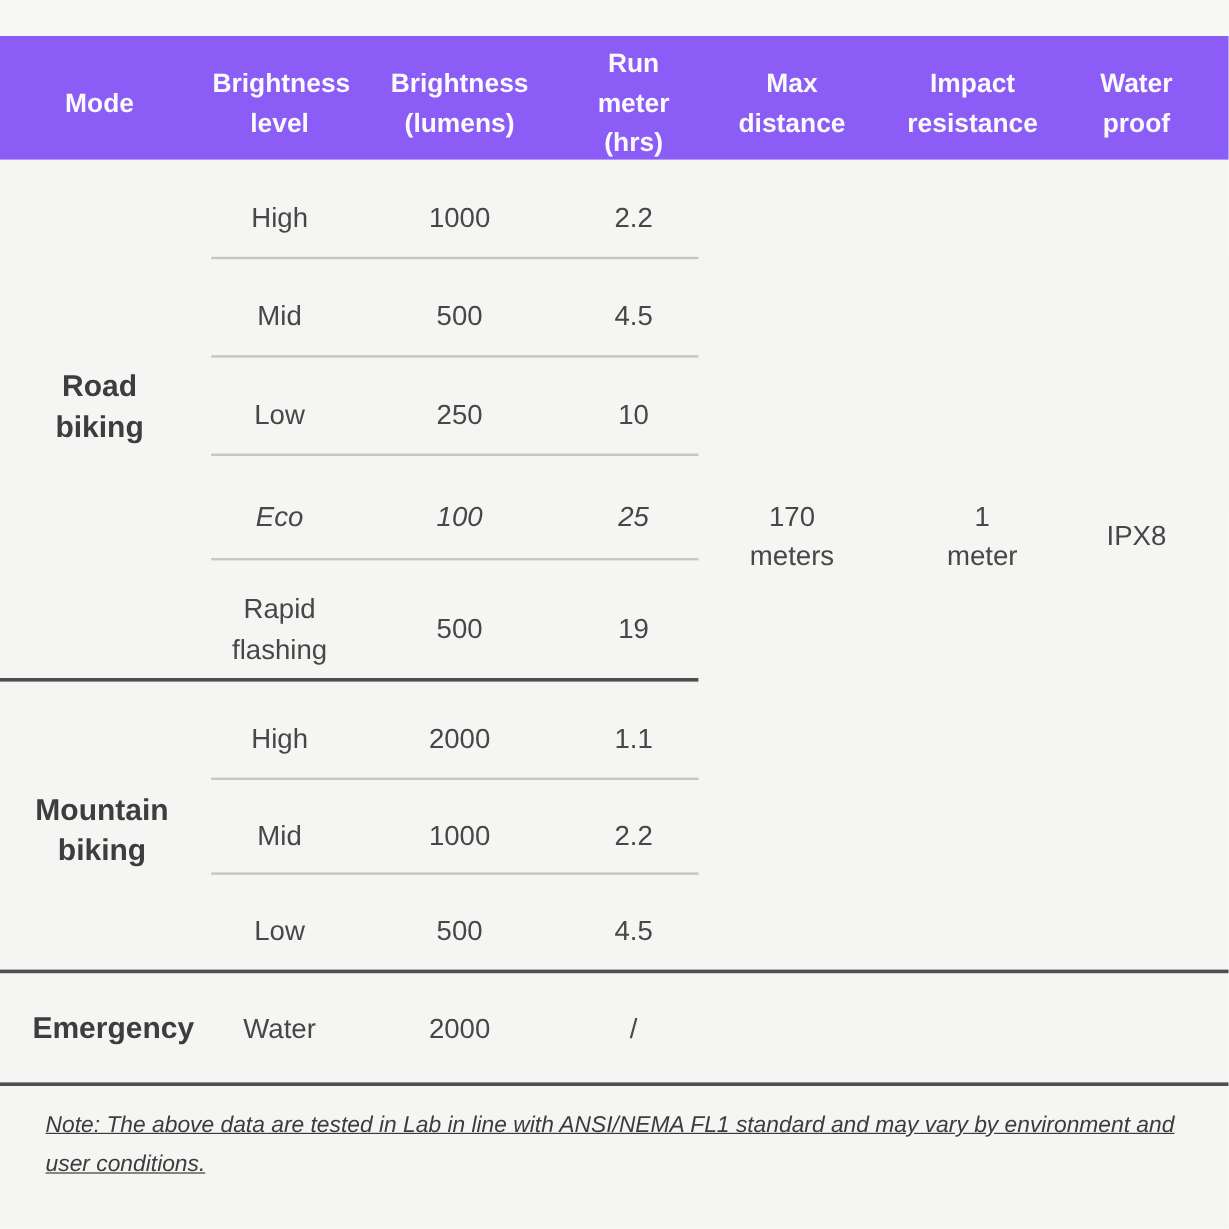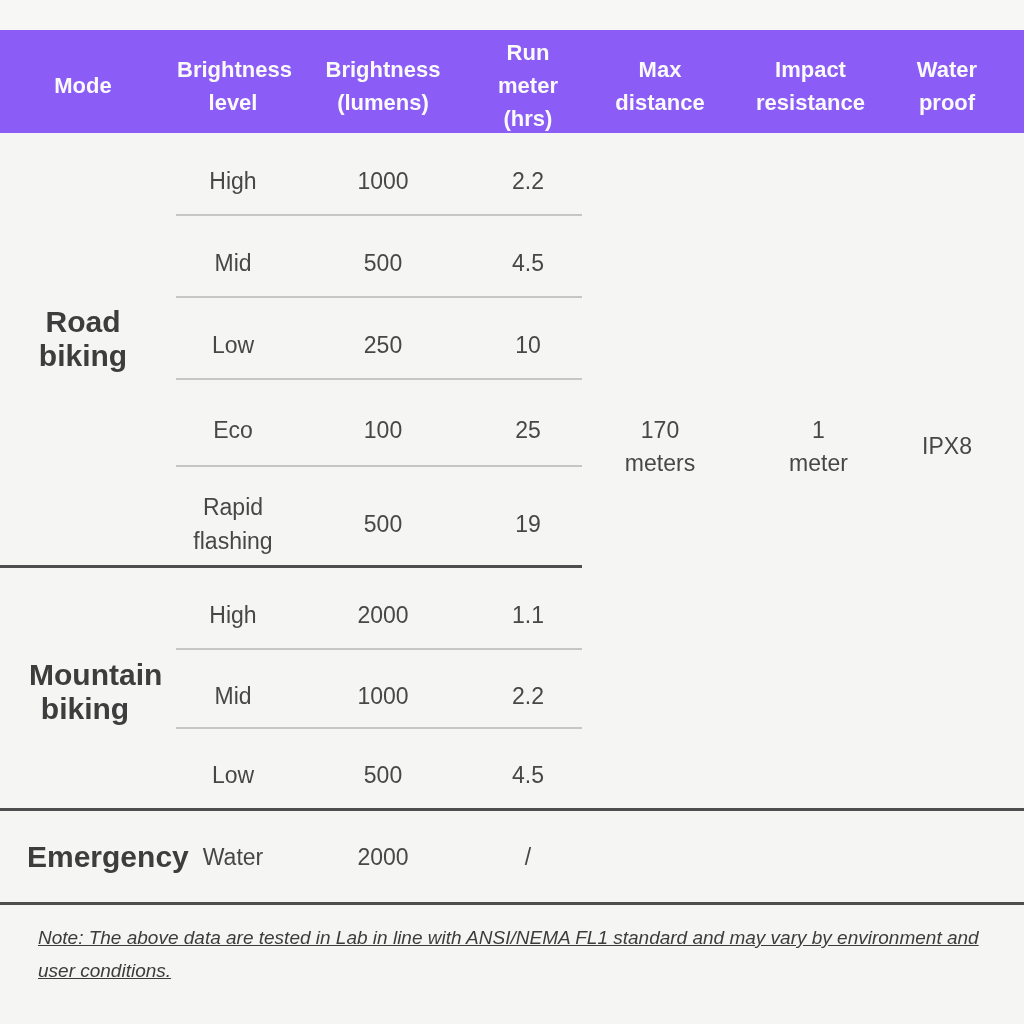--- a/index.html
+++ b/index.html
@@ -38,28 +38,28 @@
     width:1024px;
   }
   .cell{
     display:flex;align-items:center;justify-content:center;
     font-size:23px;line-height:34px;text-align:center;
     padding-top:12px;
   }
   .no-pad{padding-top:0;}
   .mode-label{
     font-weight:bold;color:#3d3d3d;
-    display:inline-block;max-width:112px;font-size:30px;line-height:34px;
+    display:inline-block;max-width:112px;font-size:25px;line-height:34px;
   }
   .mode-road{grid-column:1;grid-row:1/6;padding:0 0 24px 0;}
   .mode-mtn{grid-column:1;grid-row:6/9;padding:8px 0 0 4px;}
   .mode-emg{grid-column:1;grid-row:9;padding:0;}
   .gc2{grid-column:2;} .gc3{grid-column:3;} .gc4{grid-column:4;}
   .gc5{grid-column:5;} .gc6{grid-column:6;} .gc7{grid-column:7;}
-  .gr1{grid-row:1;} .gr2{grid-row:2;} .gr3{grid-row:3;} .gr4{grid-row:4;}
+  .gr1{grid-row:1;} .gr2{grid-row:2;} .gr3{grid-row:3;} .gr4{grid-row:4;font-style:italic;}
   .gr5{grid-row:5;} .gr6{grid-row:6;} .gr7{grid-row:7;} .gr8{grid-row:8;}
   .gr9{grid-row:9;}
   .merged{
     grid-row:1/9;
     display:flex;align-items:center;justify-content:center;
     text-align:center;font-size:23px;line-height:33px;
     padding-bottom:48px;
   }
   .merged .wrapnarrow{display:inline-block;max-width:92px;}
   .merged .wrapnarrower{display:inline-block;max-width:72px;margin-left:37px;}

